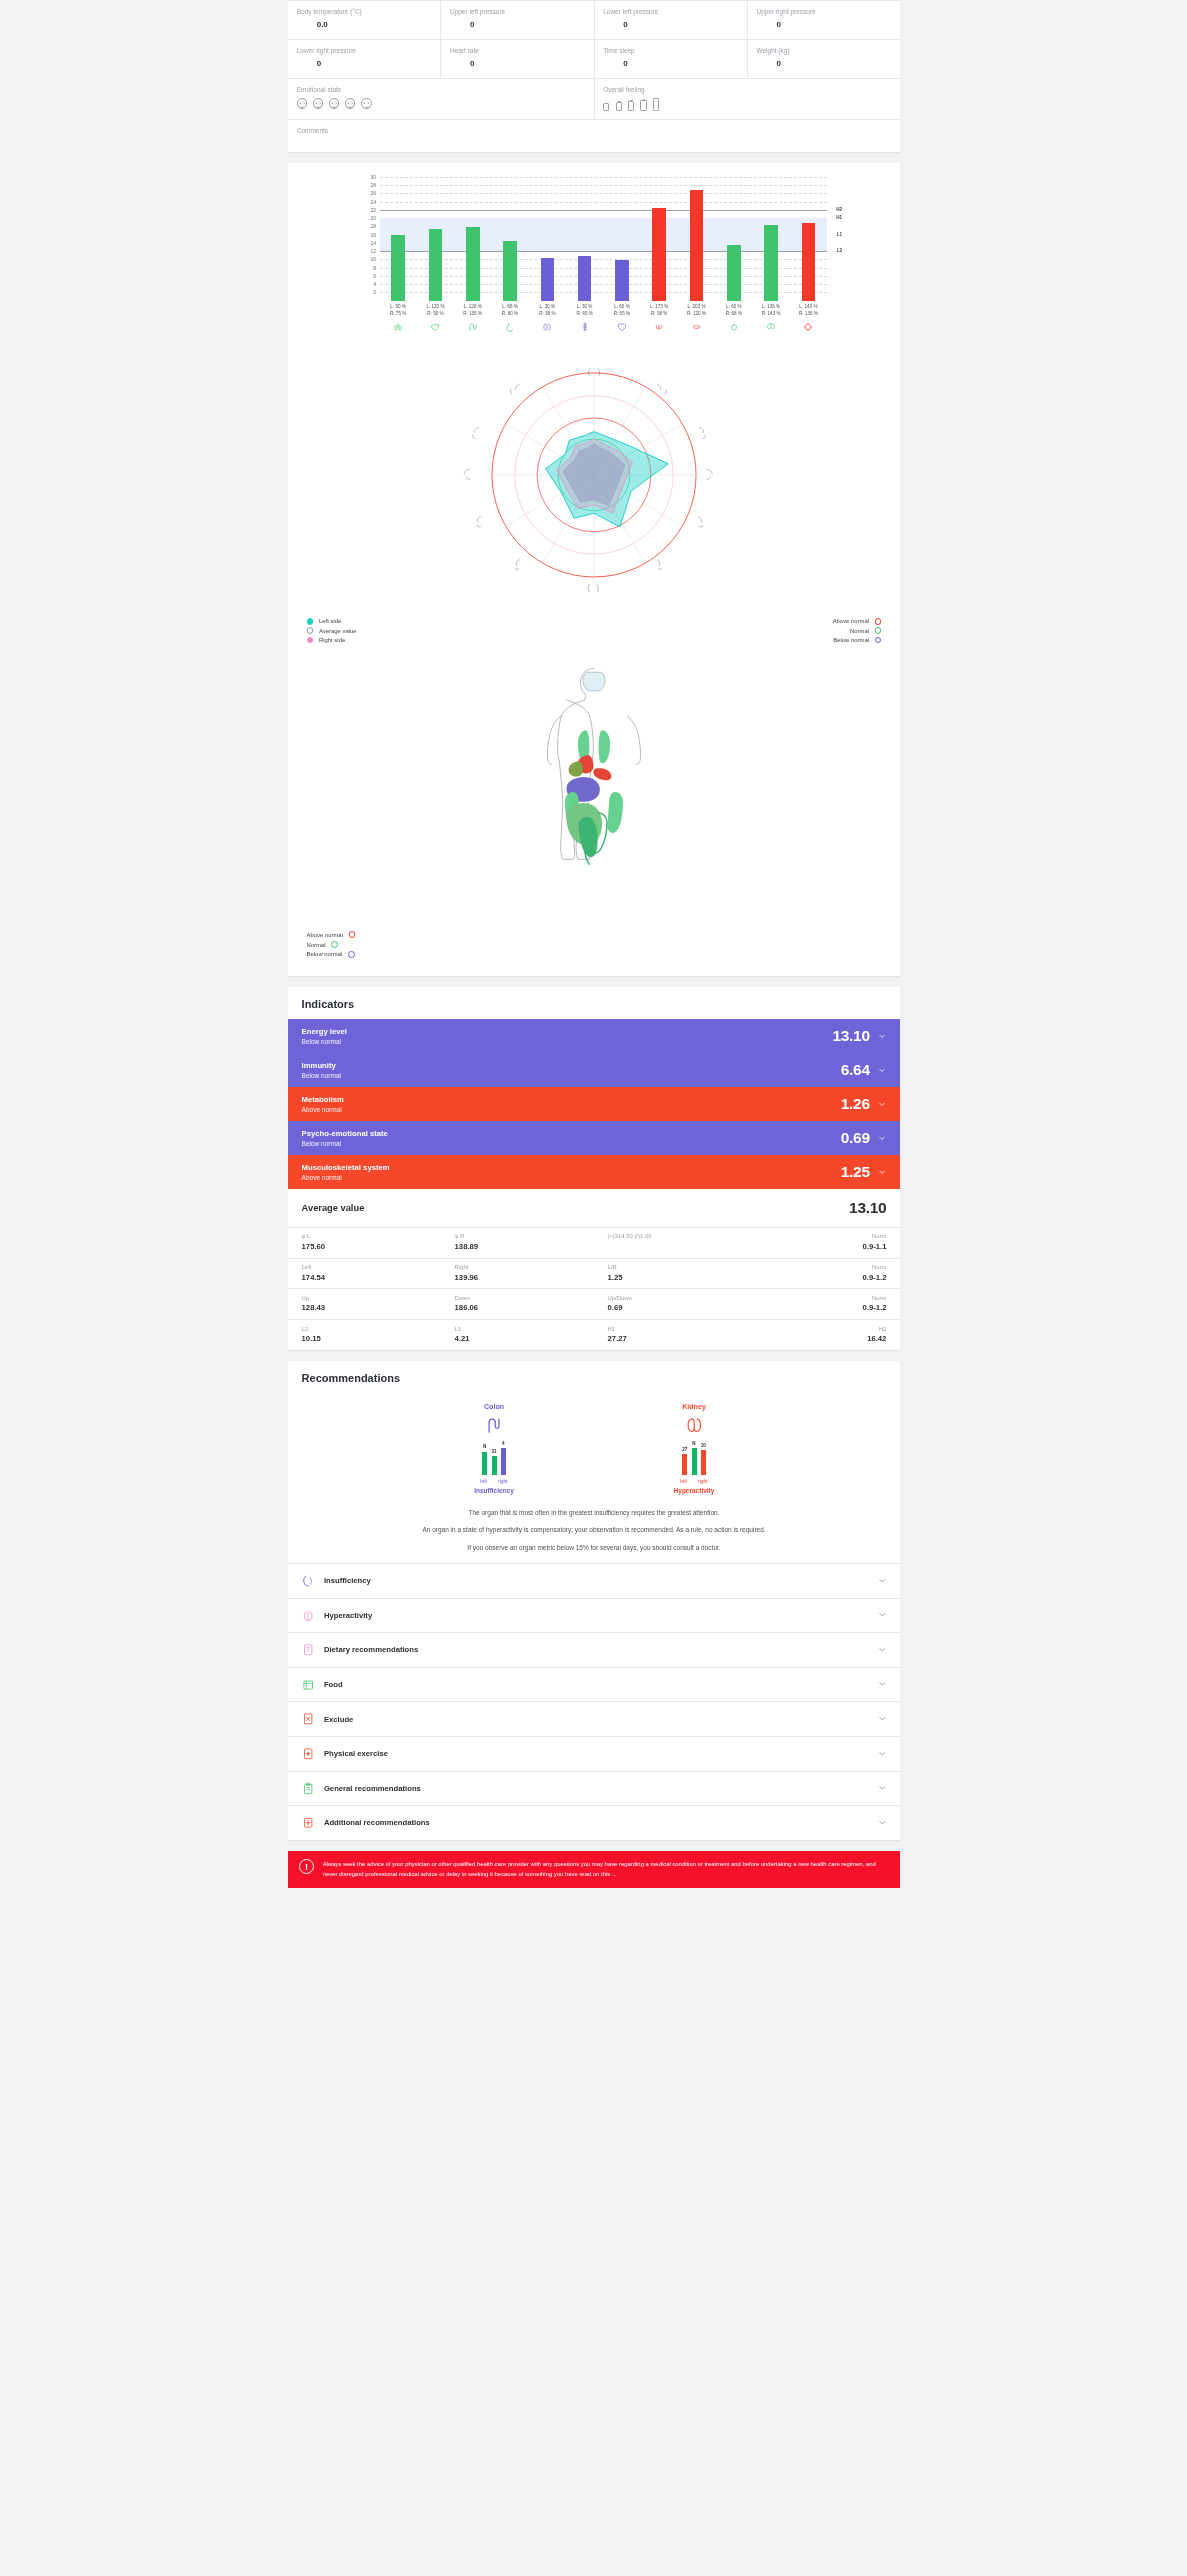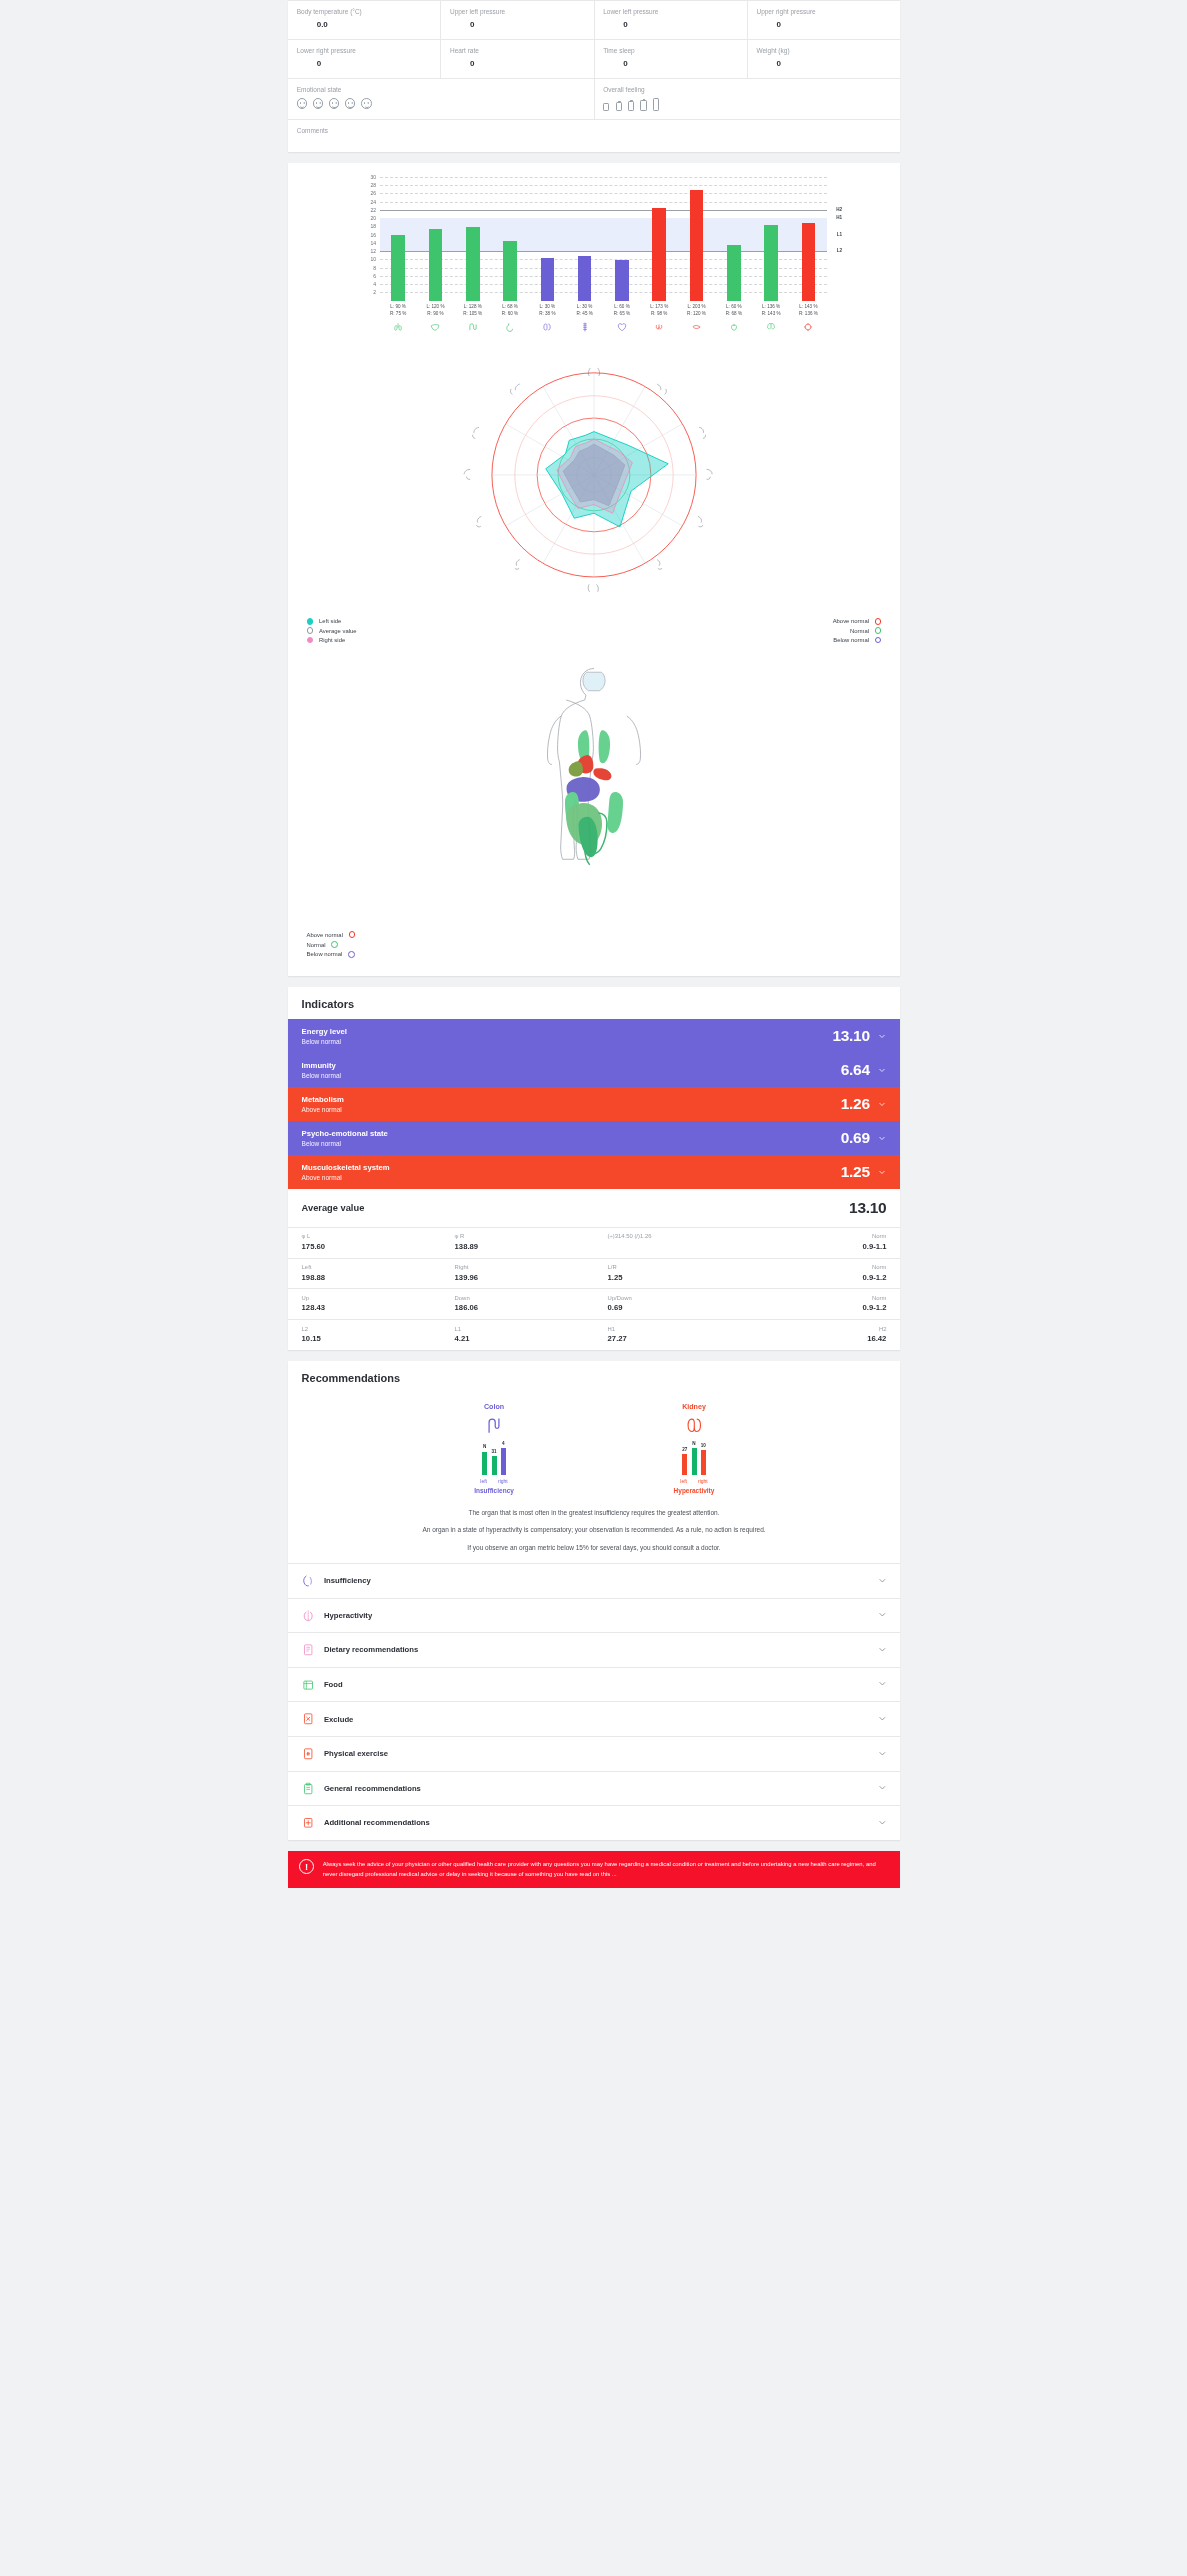--- a/index.html
+++ b/index.html
@@ -611,21 +611,21 @@
       </div>
       <div class="mcell r">
         <div class="mk">Norm</div>
         <div class="mv">0.9-1.1</div>
       </div>
     </div>
 
     <div class="mrow">
       <div class="mcell">
         <div class="mk">Left</div>
-        <div class="mv">198.88</div>
+        <div class="mv">174.54</div>
       </div>
       <div class="mcell">
         <div class="mk">Right</div>
         <div class="mv">139.96</div>
       </div>
       <div class="mcell">
         <div class="mk">L/R</div>
         <div class="mv">1.25</div>
       </div>
       <div class="mcell r">

